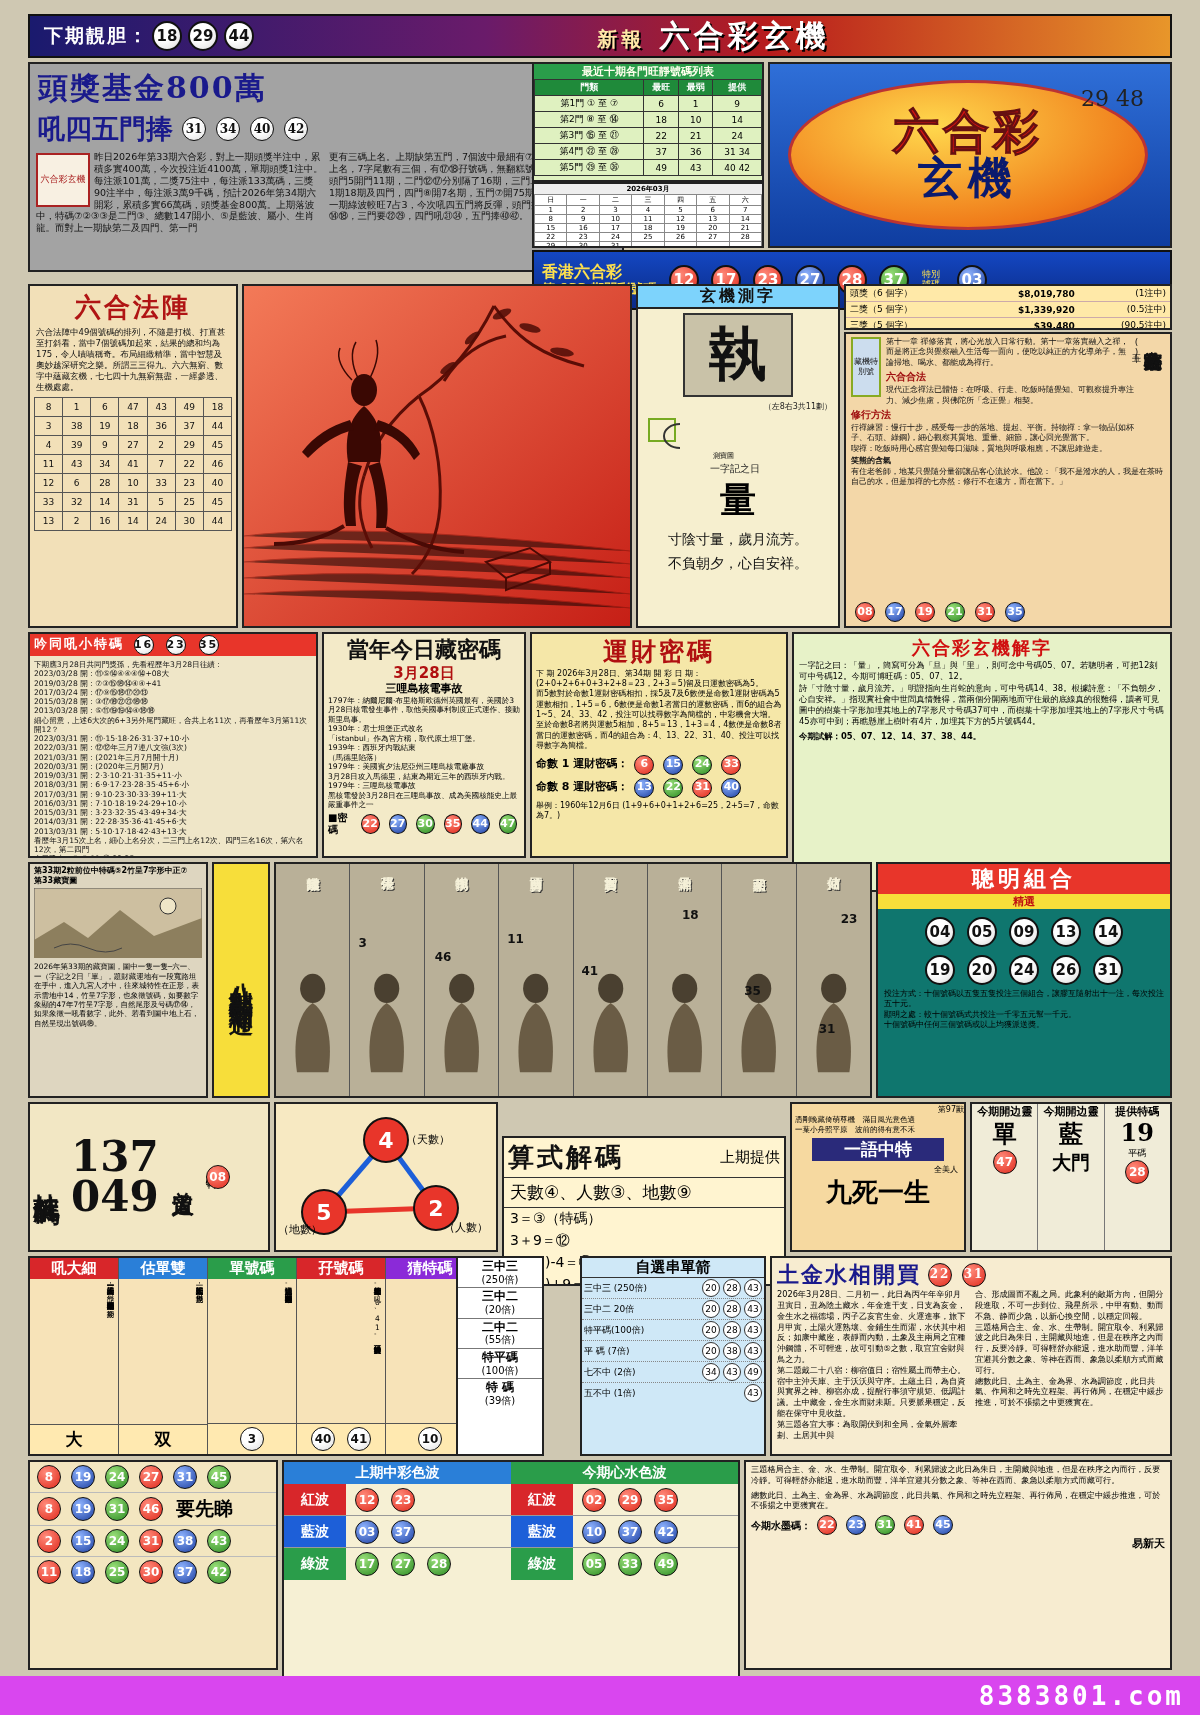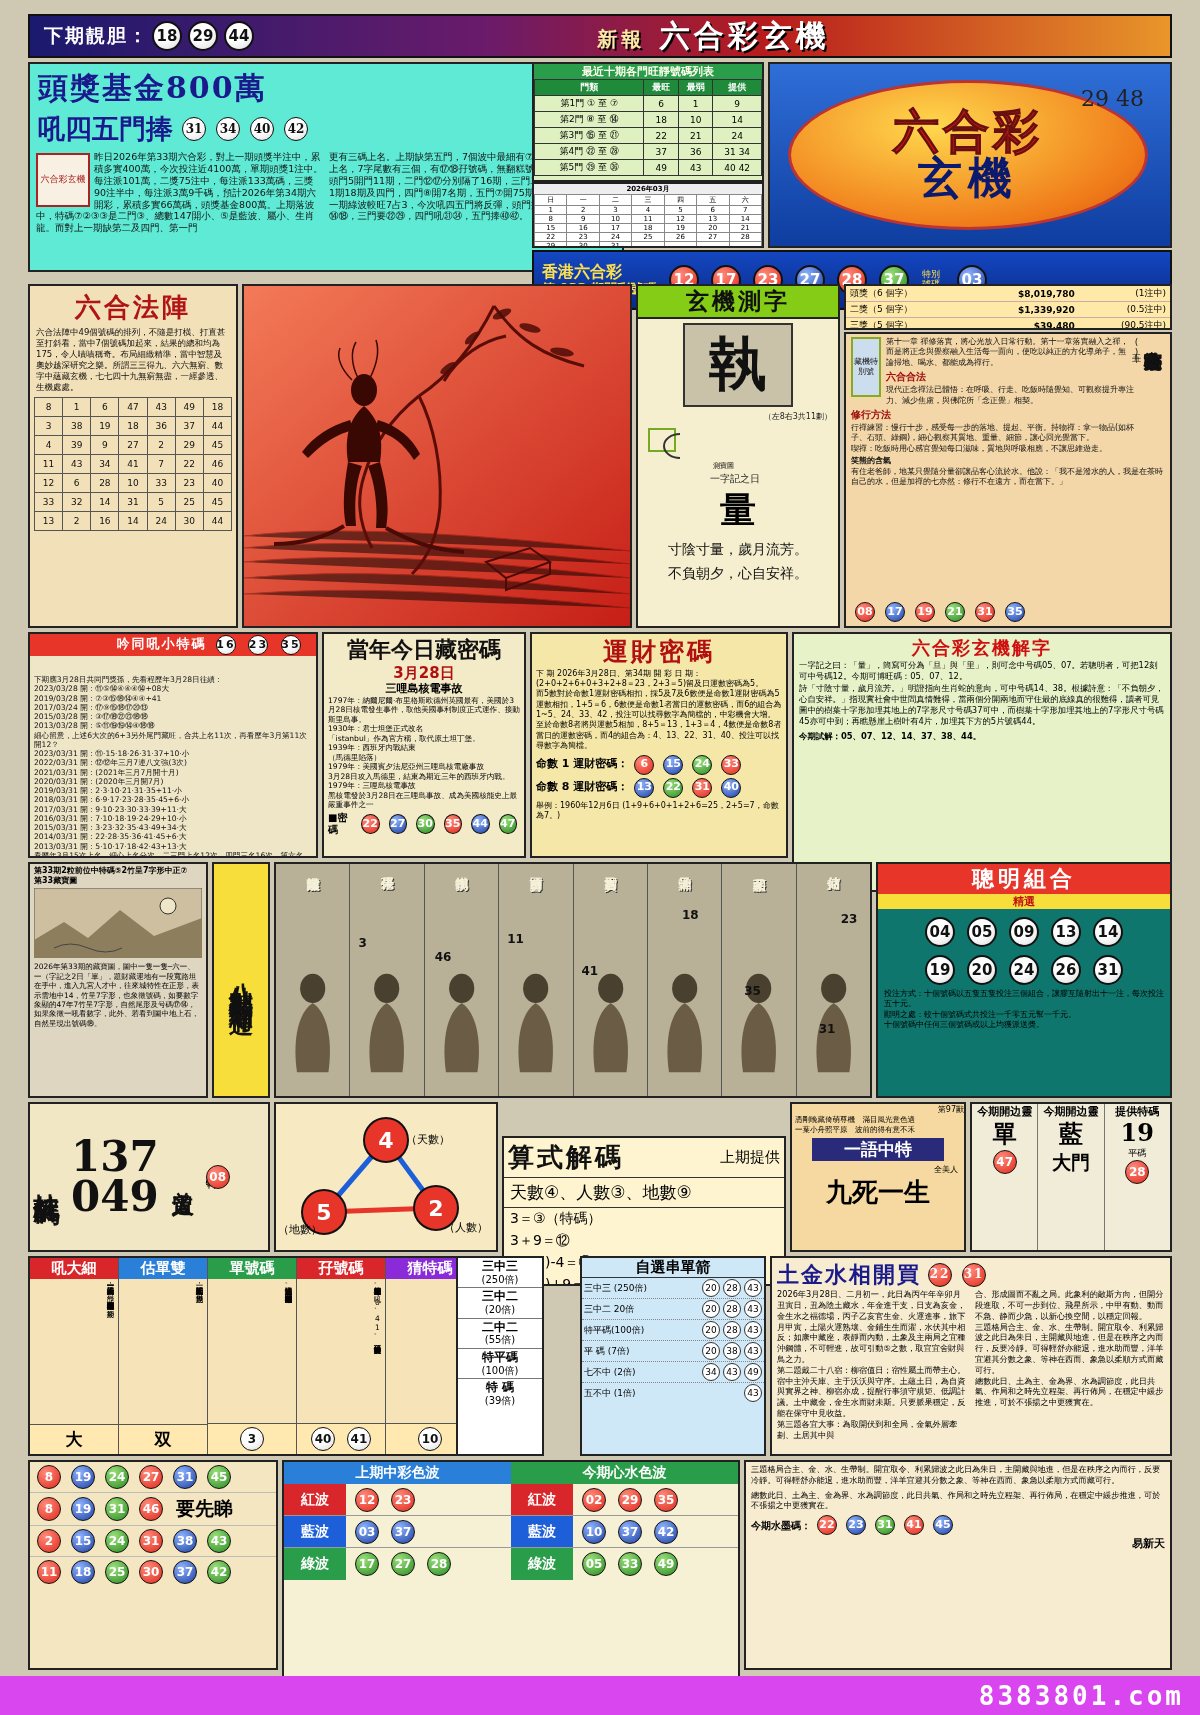--- a/index.html
+++ b/index.html
@@ -31,21 +31,21 @@
   .ball.sm { width:24px;height:24px;font-size:12px;border-width:1px; }
   .ball.xs { width:20px;height:20px;font-size:11px;border-width:1px; }
   .ball.red   { background:radial-gradient(circle at 35% 30%, #ff8a7a, #e02a1c); color:#fff; }
   .ball.bluec { background:radial-gradient(circle at 35% 30%, #8fb4ff, #1d3fa0); color:#fff; }
   .ball.greenc{ background:radial-gradient(circle at 35% 30%, #9be07a, #2a8a22); color:#fff; }
   .hdr-title { margin-left:auto; margin-right:auto; color:#fff; font-size:30px; font-weight:bold;
     text-shadow:2px 2px 0 #000; letter-spacing:4px; font-family:"DejaVu Serif","Liberation Serif",serif;}
   .hdr-sm { font-size:20px; color:#ffe9a8; }
 
   
-  #jackpot { left:28px; top:62px; width:596px; height:210px; background:#5eead4; border:2px solid #222; }
+  #jackpot { left:28px; top:62px; width:596px; height:210px; background:#a3a3a3; border:2px solid #222; }
   .jp-title { font-size:30px; font-weight:bold; color:#1a1a8c; letter-spacing:2px;
      font-family:"DejaVu Serif",serif; margin:4px 0 0 8px; }
   .jp-sub { font-size:27px; font-weight:bold; color:#1a1a8c; margin:2px 0 0 8px;
      font-family:"DejaVu Serif",serif; display:flex; align-items:center; }
   .jp-body { font-size:9.5px; line-height:1.25; color:#111; padding:4px 6px; display:flex; gap:6px;}
   .jp-col { flex:1; }
   .stamp { width:54px;height:54px;border:2px solid #a22; color:#a22; font-size:9px;
      display:flex;align-items:center;justify-content:center;text-align:center;line-height:1.1;
      background:#f8f0e2; float:left; margin:2px 4px 2px 0;}
 
@@ -93,43 +93,43 @@
   .faz-grid table { border-collapse:collapse; width:100%; }
   .faz-grid td { border:1px solid #555; width:14.2%; height:19px; text-align:center; font-size:9px;
      color:#111; }
 
   
   #art { left:242px; top:284px; width:390px; height:344px;
      background:linear-gradient(135deg,#f0614a,#e8352a 60%,#c4231b); border:2px solid #222; overflow:hidden;}
 
   
   #xuanji { left:636px; top:284px; width:204px; height:344px; background:#f6efcf; border:2px solid #222;}
-  .xj-title { background:#84cc16; color:#111; font-size:23px; font-weight:bold; text-align:center;
+  .xj-title { background:#7dd3fc; color:#111; font-size:16px; font-weight:bold; text-align:center;
      border-bottom:2px solid #222; font-family:"DejaVu Serif",serif; letter-spacing:3px;}
   .xj-char-box { margin:4px auto; width:110px; height:84px; border:2px solid #333; background:#c9c2a8;
      display:flex; align-items:center; justify-content:center; font-size:58px; font-weight:bold;
      font-family:"DejaVu Serif",serif; color:#111;}
   .xj-note { font-size:8px; text-align:right; padding-right:6px; color:#222;}
   .xj-big { font-size:36px; font-weight:bold; text-align:center; font-family:"DejaVu Serif",serif;}
   .xj-line { font-size:14px; text-align:center; font-family:"DejaVu Serif",serif; margin:6px 0; color:#111;}
 
   
   #prize { left:844px; top:284px; width:328px; height:46px; background:#ffe9a8; border:2px solid #222;
      font-size:9px; }
   #prize table { width:100%; border-collapse:collapse; }
   #prize td { border-bottom:1px solid #caa; padding:1px 4px; font-size:9px;}
   #xiuxing { left:844px; top:332px; width:328px; height:296px; background:#f3d7a8; border:2px solid #222;
      font-size:8px; line-height:1.3; padding:3px 5px; color:#111; }
   #xiuxing h4 { margin:2px 0; font-size:10px; color:#a01010;}
 
   
   #smalltab { left:28px; top:632px; width:290px; height:226px; background:#efe6c8; border:2px solid #222;
      font-size:7.6px; line-height:1.22; padding:2px 4px; color:#111;}
-  #smalltab .st-head { background:#e8352a;color:#fff;font-size:13px;font-weight:bold;text-align:right;
-     letter-spacing:2px; margin:-2px -4px 19px -4px; padding:1px 12px;}
+  #smalltab .st-head { background:#e8352a;color:#fff;font-size:13px;font-weight:bold;text-align:left;
+     letter-spacing:2px; margin:-2px -4px 4px -4px; padding:1px 4px;}
   #history { left:322px; top:632px; width:204px; height:226px; background:#f3eac8; border:2px solid #222;
      font-size:7.6px; line-height:1.25; padding:2px 4px;}
   .hist-title { font-size:22px; font-weight:bold; text-align:center; font-family:"DejaVu Serif",serif;
      color:#111;}
   .hist-date { font-size:15px; font-weight:bold; text-align:center; color:#b01010;}
   #yuncai { left:530px; top:632px; width:258px; height:226px; background:#f5e7a8; border:2px solid #222;
      font-size:8px; line-height:1.3; padding:2px 4px;}
   .yc-title { font-size:25px; font-weight:bold; color:#b01010; text-align:center; letter-spacing:3px;
      font-family:"DejaVu Serif",serif;}
   #jiezi { left:792px; top:632px; width:380px; height:260px; background:#e7f2c8; border:2px solid #222;

